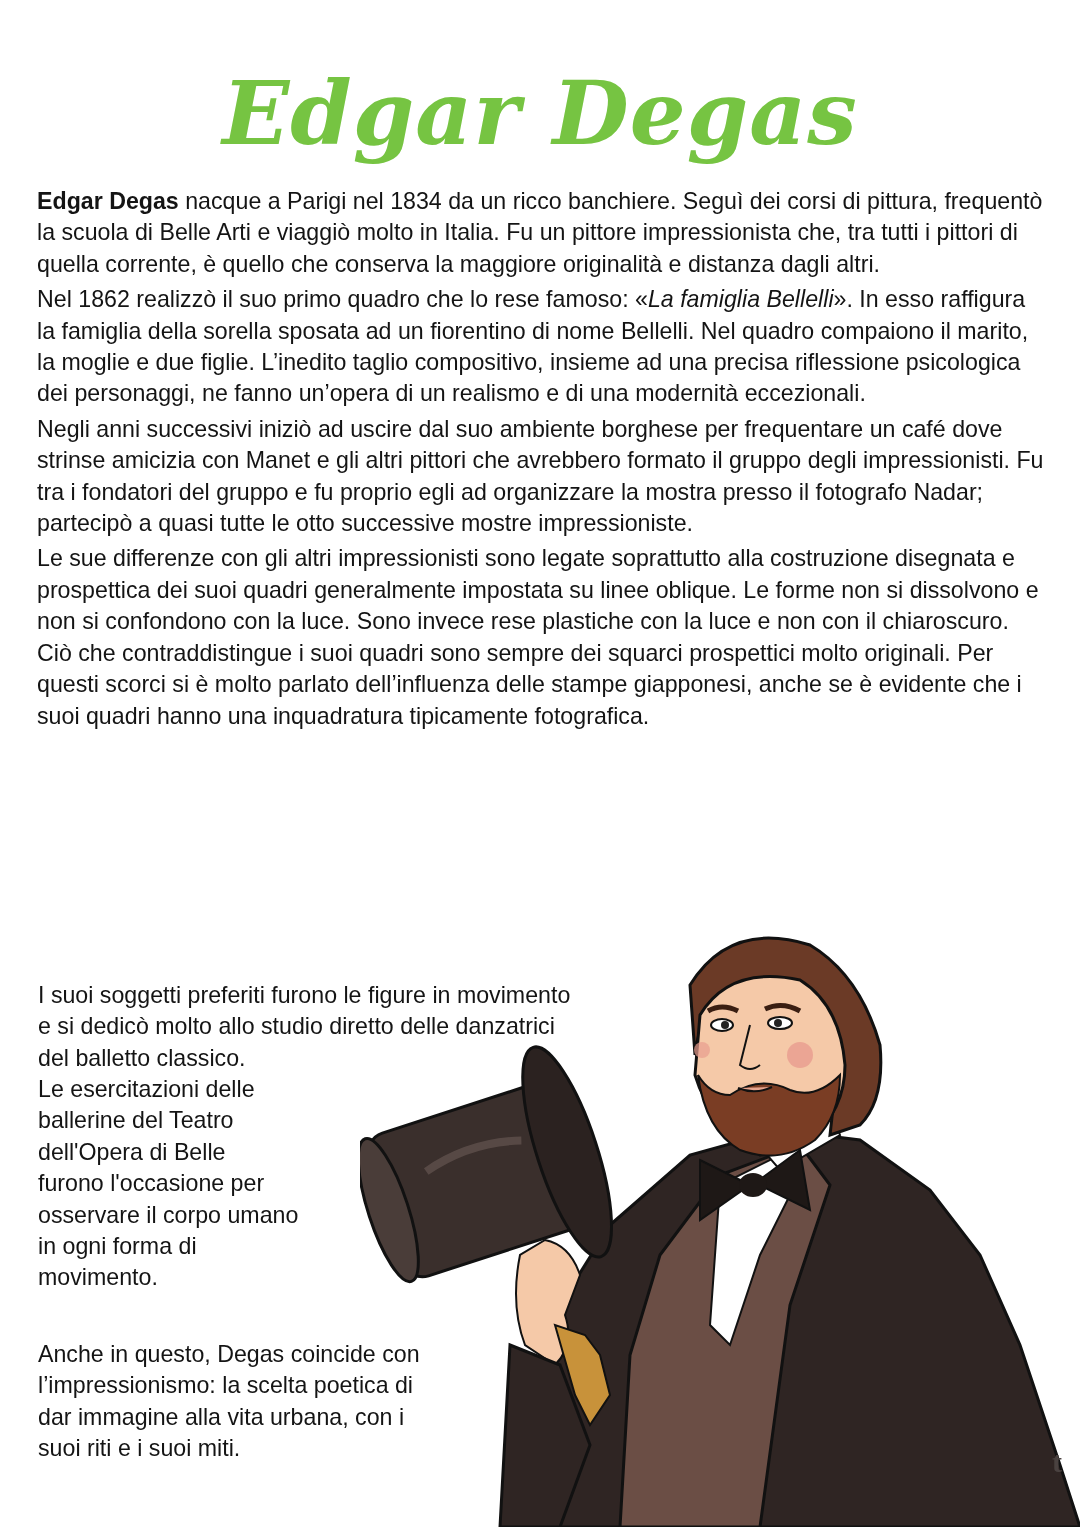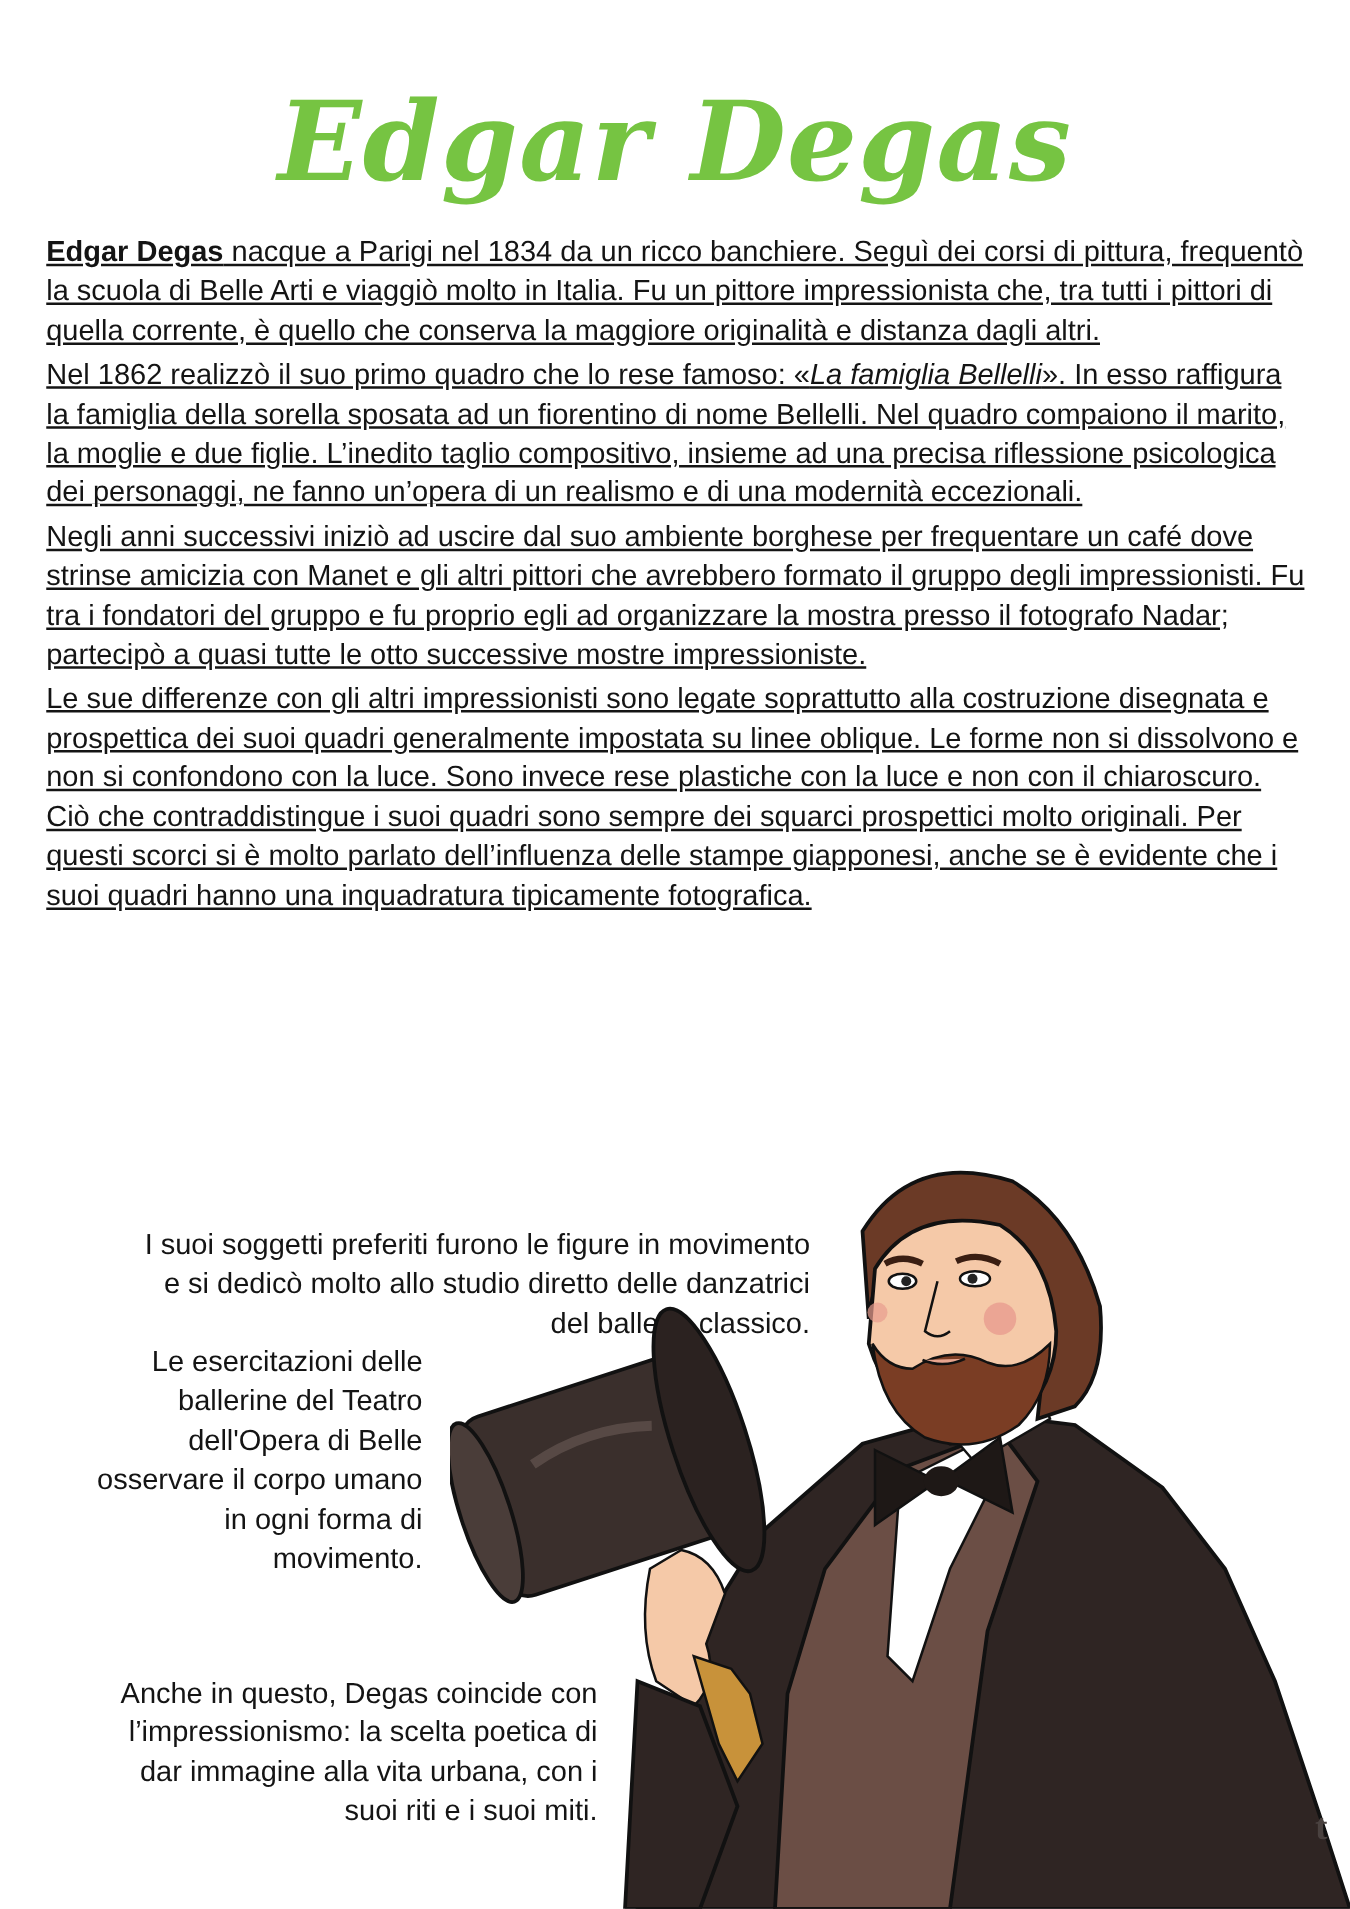--- a/index.html
+++ b/index.html
@@ -6,28 +6,28 @@
     body { width: 1080px; height: 1527px; position: relative; overflow: hidden;
            font-family: "Liberation Sans", "DejaVu Sans", sans-serif; color: #111111; }
     .title {
       position: absolute; left: 0; top: 58px; width: 1080px; text-align: center;
       font-family: "DejaVu Serif", "Liberation Serif", serif;
       font-style: italic; font-weight: bold; font-size: 88px; line-height: 110px;
       color: #76c442; letter-spacing: 1px;
     }
     .body-text {
       position: absolute; left: 37px; top: 186px; width: 1010px;
-      font-size: 23.2px; line-height: 31.4px; color: #141414; text-decoration: underline;
+      font-size: 23.2px; line-height: 31.4px; color: #141414;
     }
     .body-text p { margin: 0 0 4px 0; }
     .body-text p.tight { margin-bottom: 4px; }
     .body-text b { font-weight: bold; }
     .body-text i { font-style: italic; }
     .side { position: absolute; left: 38px; font-size: 23.2px; line-height: 31.4px; color: #141414; }
-    .side p { margin: 0; text-align: right; }
+    .side p { margin: 0; }
     #side1 { top: 980px; width: 610px; }
     #side2 { top: 1074px; width: 300px; }
     #side3 { top: 1339px; width: 440px; }
     .illustration { position: absolute; left: 360px; top: 925px; width: 720px; height: 602px; }
     .watermark { position: absolute; left: 1052px; top: 1445px; font-size: 30px; font-weight: bold;
                  color: #4a4240; font-family: "Liberation Serif", serif; }
   </style>
 </head>
 <body>
 
@@ -43,20 +43,21 @@
 <div class="side" id="side1">
   <p>I suoi soggetti preferiti furono le figure in movimento</p>
   <p>e si dedicò molto allo studio diretto delle danzatrici</p>
   <p>del balletto classico.</p>
 </div>
 
 <div class="side" id="side2">
   <p>Le esercitazioni delle</p>
   <p>ballerine del Teatro</p>
   <p>dell'Opera di Belle</p>
+  <p>furono l'occasione per</p>
   <p>osservare il corpo umano</p>
   <p>in ogni forma di</p>
   <p>movimento.</p>
 </div>
 
 <div class="side" id="side3">
   <p>Anche in questo, Degas coincide con</p>
   <p>l’impressionismo: la scelta poetica di</p>
   <p>dar immagine alla vita urbana, con i</p>
   <p>suoi riti e i suoi miti.</p>

